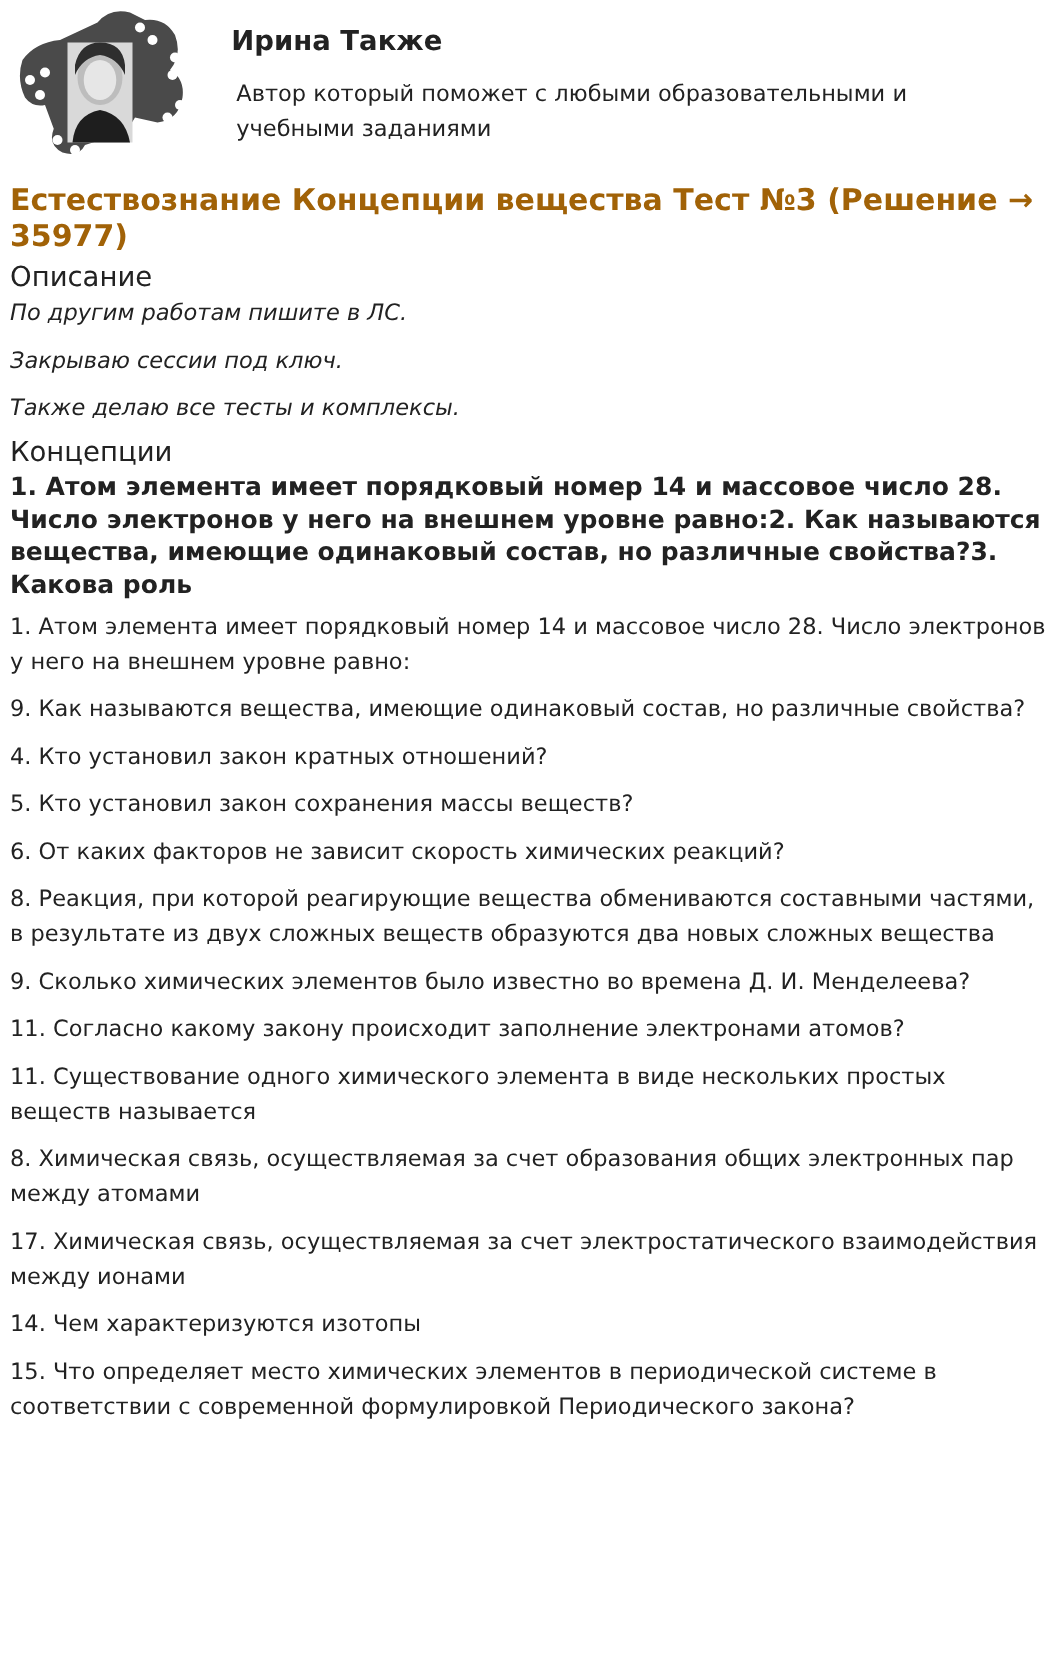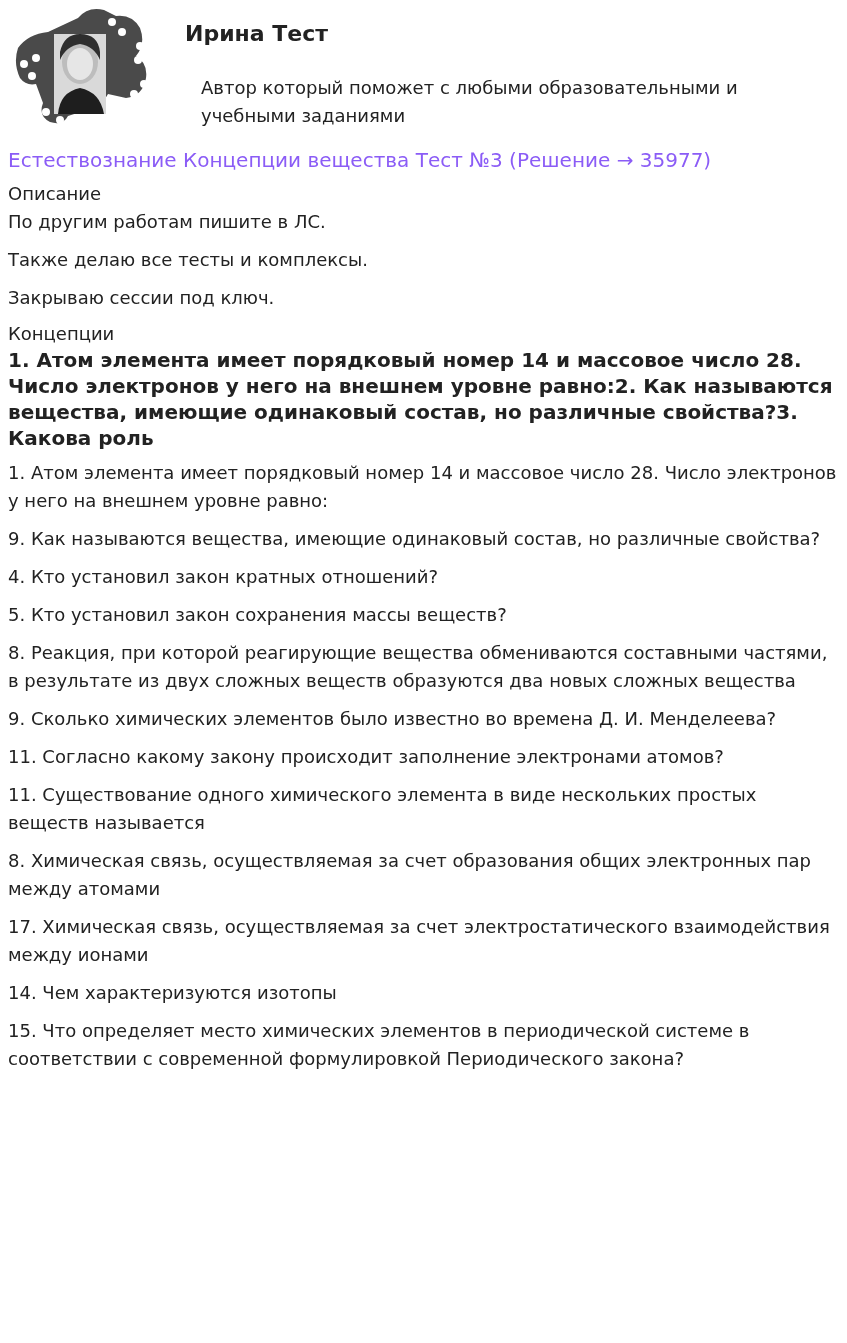--- a/index.html
+++ b/index.html
@@ -30,45 +30,46 @@
       margin: 0;
       line-height: 28px;
     }
     .author-desc {
       position: absolute;
       left: 177px; top: 50px;
       width: 600px;
       font-size: 18px;
       line-height: 28px;
       color: #222;
-      margin: 16px;
+      margin: 4px;
     }
     .content {
       position: absolute;
       left: 8px; top: 146px;
       width: 831px;
     }
     .page-title {
-      font-size: 20px;
-      font-weight: normal;
+      font-size: 24px;
+      font-weight: bold;
       line-height: 29px;
       margin: 0 0 8px 0;
-      color: #8b5cf6;
+      color: #a16207;
     }
     .section-label {
-      font-size: 18px;
+      font-size: 22px;
       line-height: 22px;
       margin: 0;
       color: #222;
     }
     .desc-line {
       font-size: 18px;
       line-height: 26px;
       margin: 0 0 12px 0;
       color: #222;
+      font-style: italic;
     }
     .toc-bold {
       font-size: 20px;
       font-weight: bold;
       line-height: 26px;
       margin: 2px 0 8px 0;
       color: #222;
     }
     .question {
       font-size: 18px;
@@ -101,39 +102,40 @@
         <circle cx="52" cy="112" r="4"></circle>
       </g>
 
       <rect x="46" y="26" width="52" height="80" fill="#d9d9d9"></rect>
       <ellipse cx="72" cy="54" rx="18" ry="22" fill="#bdbdbd"></ellipse>
       <path d="M52 44 Q56 26 72 26 Q90 26 92 44 L92 52 Q86 38 72 36 Q58 38 52 52 Z" fill="#2e2e2e"></path>
       <path d="M50 106 Q52 84 72 80 Q92 84 96 106 Z" fill="#1e1e1e"></path>
       <ellipse cx="72" cy="56" rx="13" ry="16" fill="#e6e6e6"></ellipse>
     </svg>
   </div>
-  <h2 class="author-name">Ирина Тест</h2>
+  <h2 class="author-name">Ирина Также</h2>
   <p class="author-desc">Автор который поможет с любыми образовательными и учебными заданиями</p>
 </div>
 
 <div class="content">
   <h1 class="page-title">Естествознание Концепции вещества Тест №3 (Решение → 35977)</h1>
 
   <div class="section-label">Описание</div>
   <p class="desc-line" style="margin-top:4px;">По другим работам пишите в ЛС.</p>
+  <p class="desc-line">Закрываю сессии под ключ.</p>
   <p class="desc-line">Также делаю все тесты и комплексы.</p>
-  <p class="desc-line">Закрываю сессии под ключ.</p>
 
   <div class="section-label">Концепции</div>
   <div class="toc-bold">1. Атом элемента имеет порядковый номер 14 и массовое число 28. Число электронов у него на внешнем уровне равно:2. Как называются вещества, имеющие одинаковый состав, но различные свойства?3. Какова роль</div>
 
   <p class="question">1. Атом элемента имеет порядковый номер 14 и массовое число 28. Число электронов у него на внешнем уровне равно:</p>
   <p class="question">9. Как называются вещества, имеющие одинаковый состав, но различные свойства?</p>
   <p class="question">4. Кто установил закон кратных отношений?</p>
   <p class="question">5. Кто установил закон сохранения массы веществ?</p>
+  <p class="question">6. От каких факторов не зависит скорость химических реакций?</p>
   <p class="question">8. Реакция, при которой реагирующие вещества обмениваются составными частями, в результате из двух сложных веществ образуются два новых сложных вещества</p>
   <p class="question">9. Сколько химических элементов было известно во времена Д. И. Менделеева?</p>
   <p class="question">11. Согласно какому закону происходит заполнение электронами атомов?</p>
   <p class="question">11. Существование одного химического элемента в виде нескольких простых веществ называется</p>
   <p class="question">8. Химическая связь, осуществляемая за счет образования общих электронных пар между атомами</p>
   <p class="question">17. Химическая связь, осуществляемая за счет электростатического взаимодействия между ионами</p>
   <p class="question">14. Чем характеризуются изотопы</p>
   <p class="question">15. Что определяет место химических элементов в периодической системе в соответствии с современной формулировкой Периодического закона?</p>
 </div>
 

